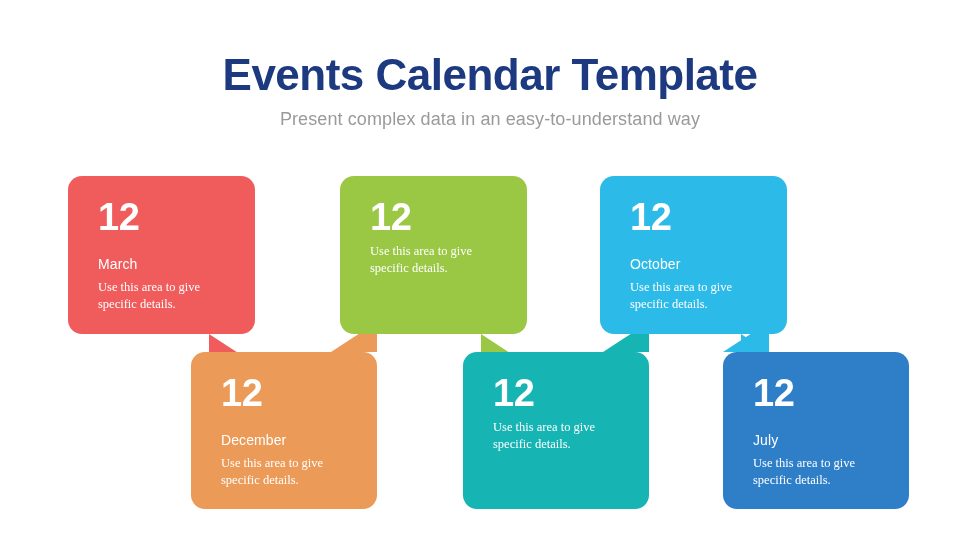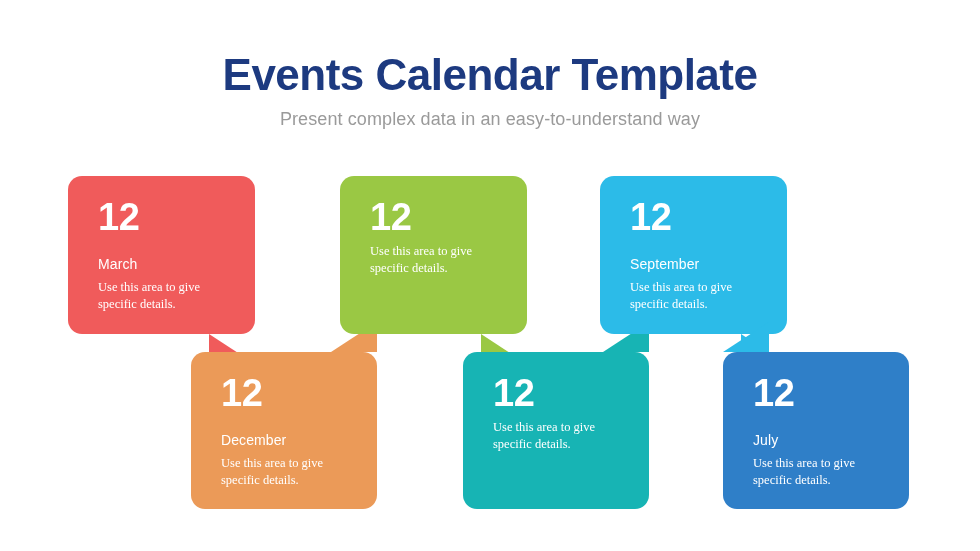--- a/index.html
+++ b/index.html
@@ -130,21 +130,21 @@
   <span class="tail tail-down" style="left:481px; top:322px; color:#9ac844;"></span>
 
   <div class="card" id="card-august" style="left: 463px; top: 340px; width: 186px; height: 157px; background: rgb(23, 180, 180);">
     <p class="num">12</p>
     <p class="desc">Use this area to give specific details.</p>
   </div>
   <span class="tail tail-up" style="left:603px; top:310px; color:#17b4b4;"></span>
 
   <div class="card" id="card-october" style="left: 600px; top: 164px; width: 187px; height: 158px; background: rgb(44, 187, 232);">
     <p class="num">12</p>
-    <p class="month">September</p>
+    <p class="month">October</p>
     <p class="desc">Use this area to give specific details.</p>
   </div>
   <span class="tail tail-down" style="left:741px; top:322px; color:#2cbbe8;"></span>
 
   <div class="card" id="card-december" style="left: 723px; top: 340px; width: 186px; height: 157px; background: rgb(47, 127, 200);">
     <p class="num">12</p>
     <p class="month">July</p>
     <p class="desc">Use this area to give specific details.</p>
   </div>
   <span class="tail tail-up" style="left:723px; top:310px; color:#2cbbe8;"></span>

